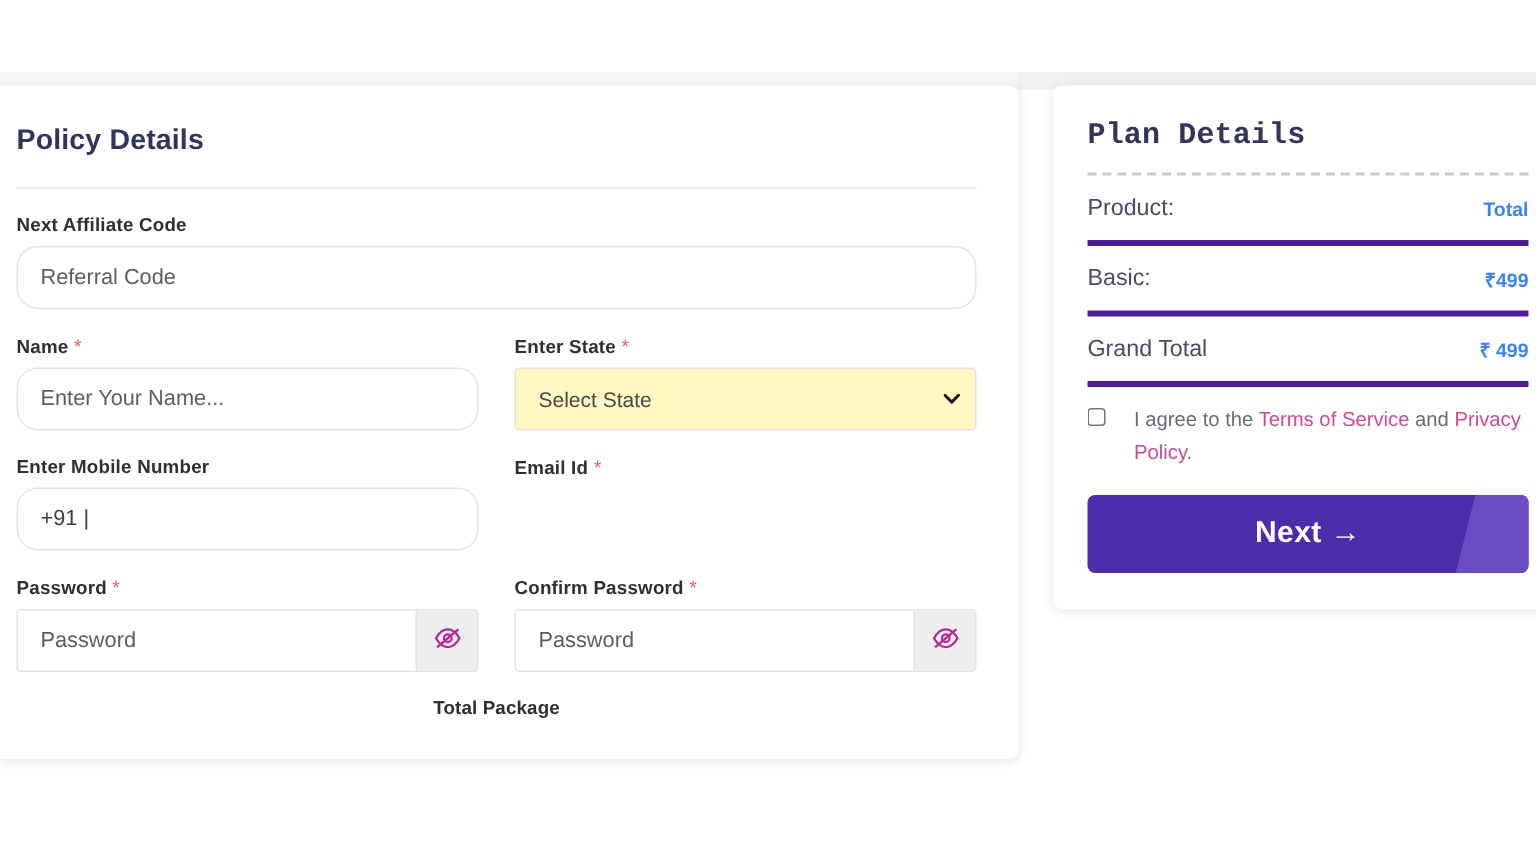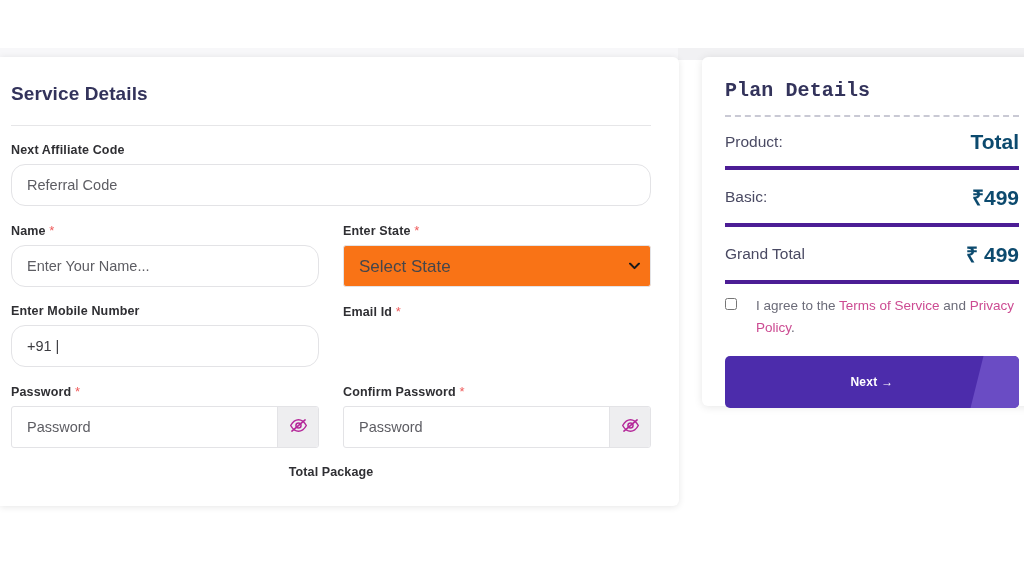--- a/index.html
+++ b/index.html
@@ -86,23 +86,23 @@
   }
   .field-col { flex: 1 1 0; min-width: 0; }
 
   
   .select-wrap { position: relative; }
   .select-input {
     width: 100%;
     height: 42px;
     border: 1px solid #e3e3e6;
     border-radius: 3px;
-    background: #f97316;
-    font-family: "Liberation Sans", sans-serif;
-    font-size: 17px;
+    background: #fef9c3;
+    font-family: "Liberation Sans", sans-serif;
+    font-size: 14px;
     color: #46464b;
     padding: 0 30px 0 15px;
     appearance: none;
     -webkit-appearance: none;
     outline: none;
   }
   .select-chevron {
     position: absolute;
     right: 11px; top: 50%;
     transform: translateY(-50%);
@@ -184,23 +184,23 @@
     align-items: center;
     padding: 13px 0 12px 0;
     border-bottom: 4px solid #4c1d95;
   }
   .plan-row:last-of-type { }
   .plan-key {
     font-size: 15.5px;
     color: #4a4a63;
   }
   .plan-val {
-    font-size: 21px;
-    font-weight: bold;
-    color: #0c4a6e;
+    font-size: 13px;
+    font-weight: bold;
+    color: #3b82f6;
   }
 
   .terms-row {
     display: flex;
     align-items: flex-start;
     gap: 19px;
     padding: 11px 0 0 0;
     font-size: 13.5px;
     color: #6b6b78;
     line-height: 1.62;
@@ -221,21 +221,21 @@
     position: relative;
     display: block;
     width: 100%;
     height: 52px;
     margin-top: 17px;
     border: none;
     border-radius: 5px;
     background: #4c2cab;
     color: #ffffff;
     font-family: "Liberation Sans", sans-serif;
-    font-size: 12px;
+    font-size: 20px;
     font-weight: bold;
     letter-spacing: .3px;
     cursor: pointer;
     overflow: hidden;
   }
   .next-btn .accent {
     position: absolute;
     right: -28px; top: 0;
     width: 70px; height: 100%;
     background: #6a4cc4;
@@ -250,21 +250,21 @@
 </head>
 <body>
 
 <div class="page">
 
   <div class="page-strip"></div>
   <div class="page-strip-right"></div>
 
   <section class="billing-card">
 
-    <h2 class="billing-title">Service Details</h2>
+    <h2 class="billing-title">Policy Details</h2>
     <div class="title-divider"></div>
 
     <div class="field-block">
       <div class="field-label">Next Affiliate Code</div>
       <input class="text-input" type="text" placeholder="Referral Code" style="">
     </div>
 
     <div class="field-row">
       <div class="field-col">
         <div class="field-label">

